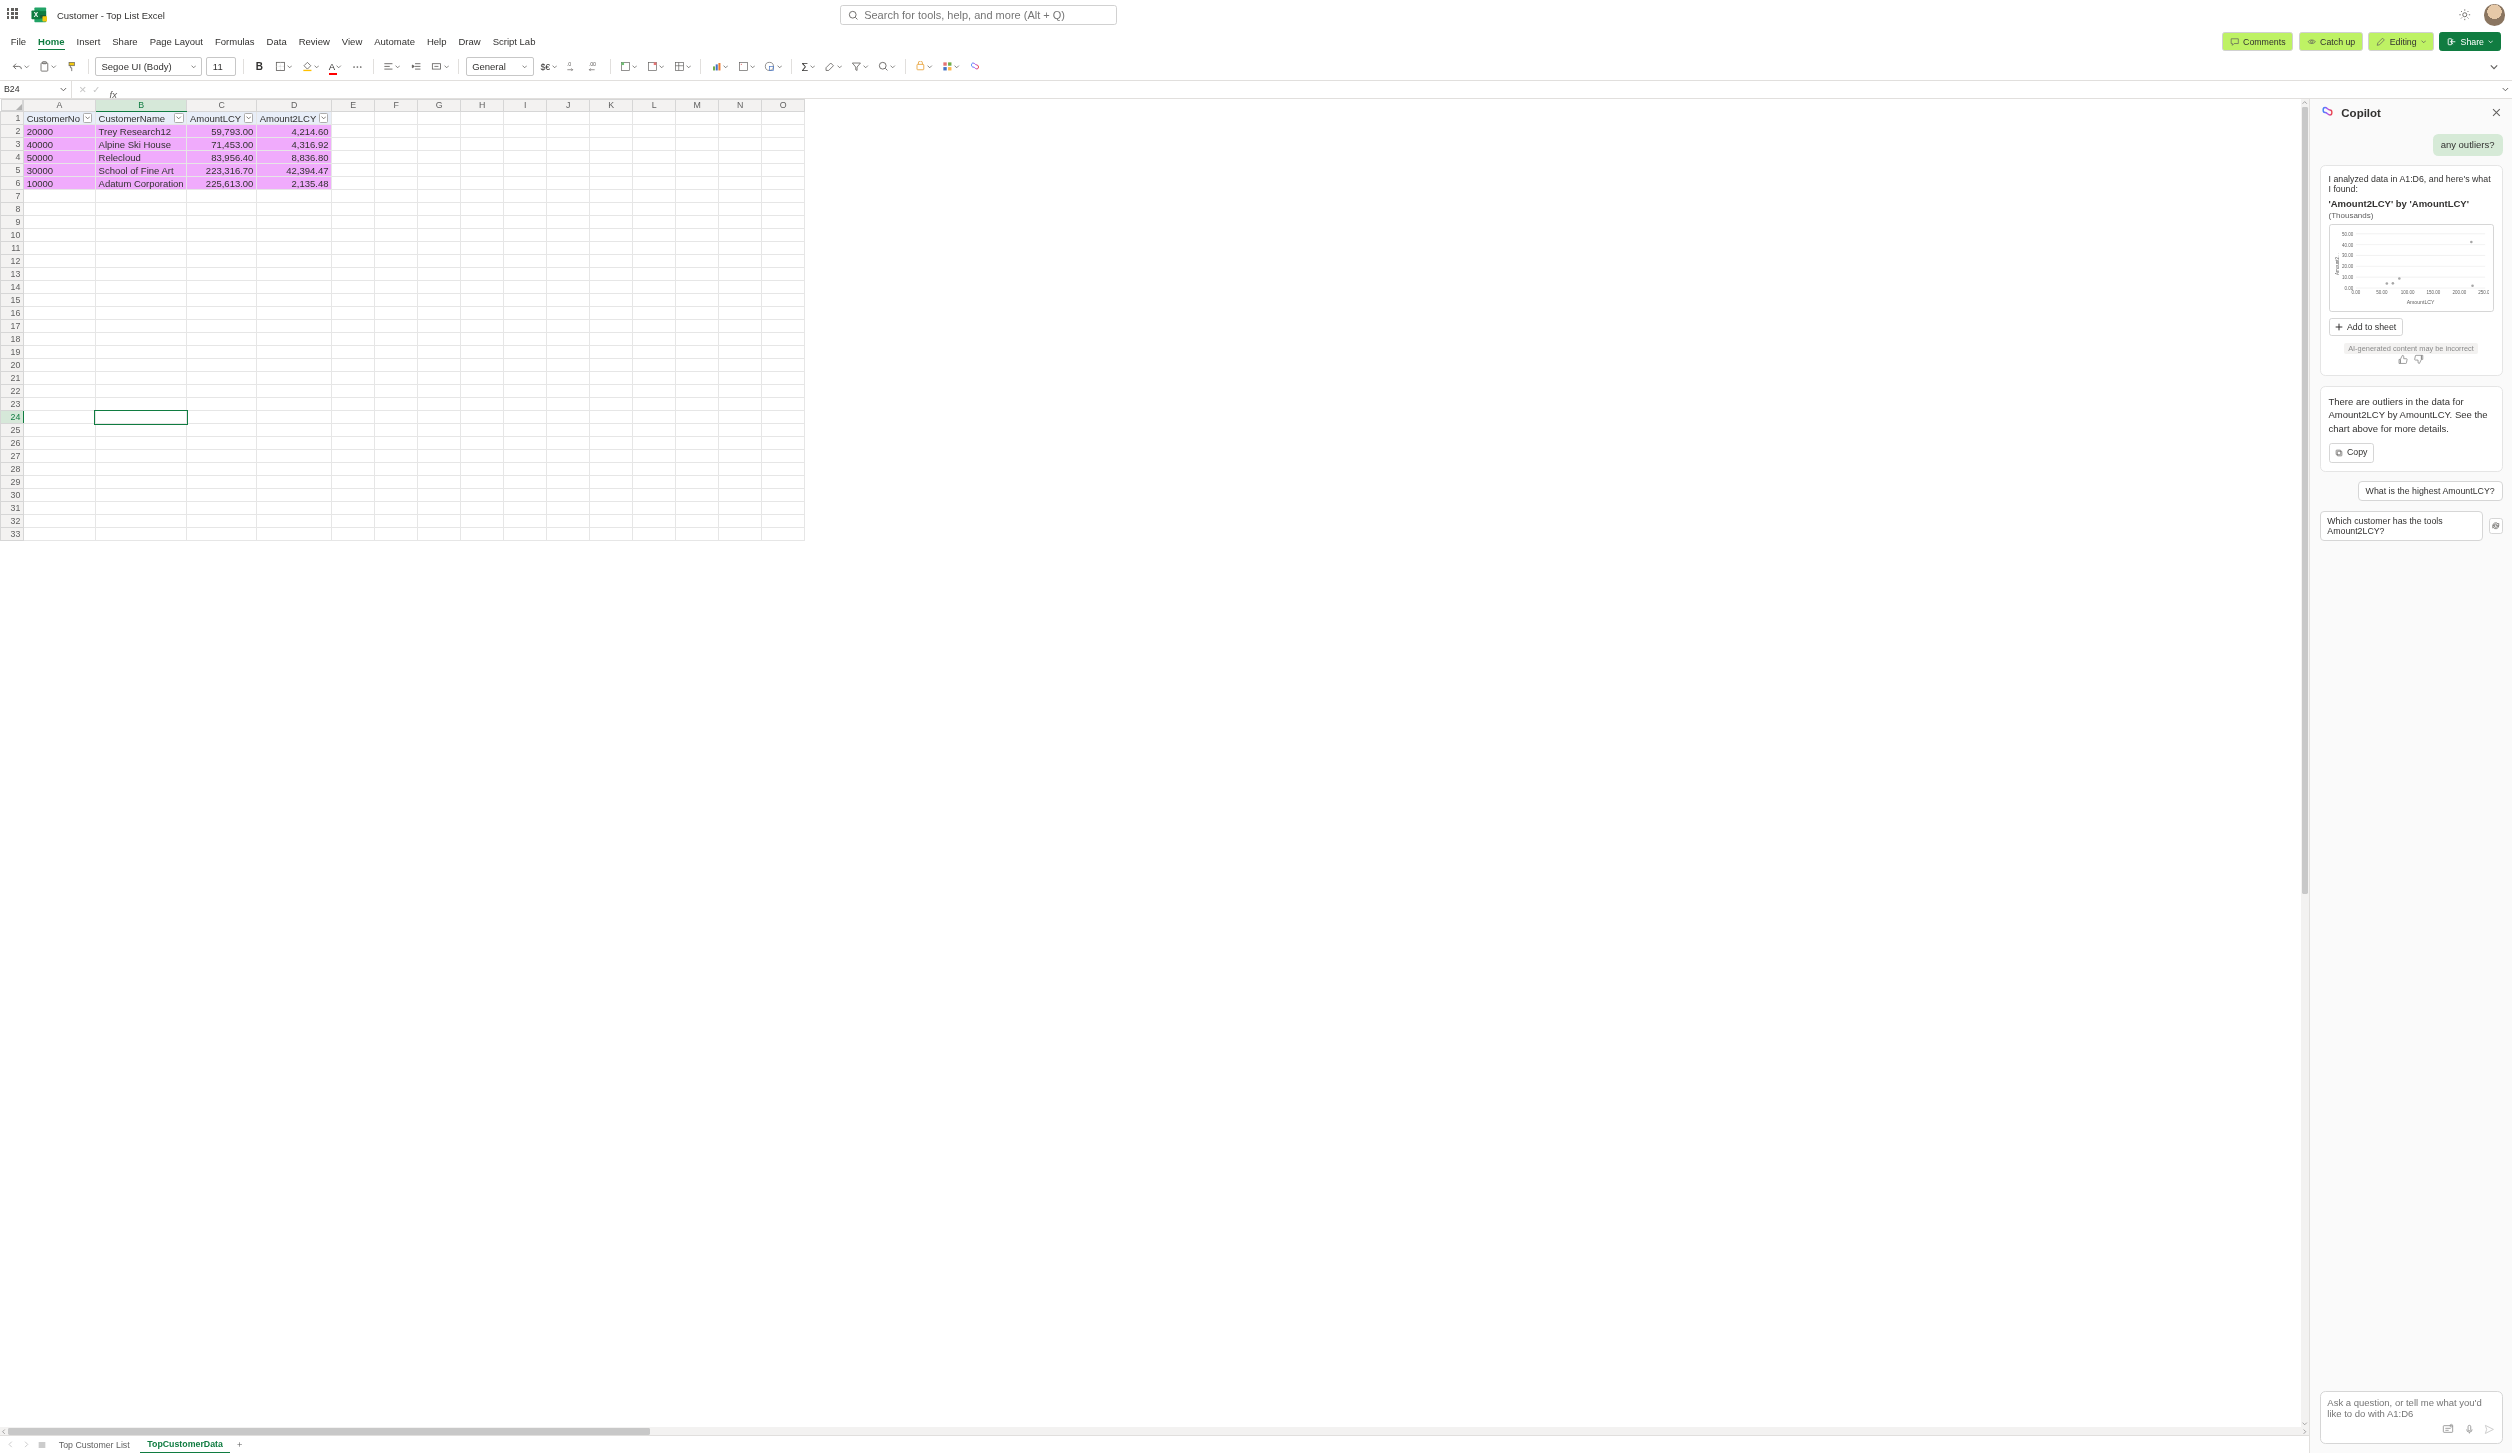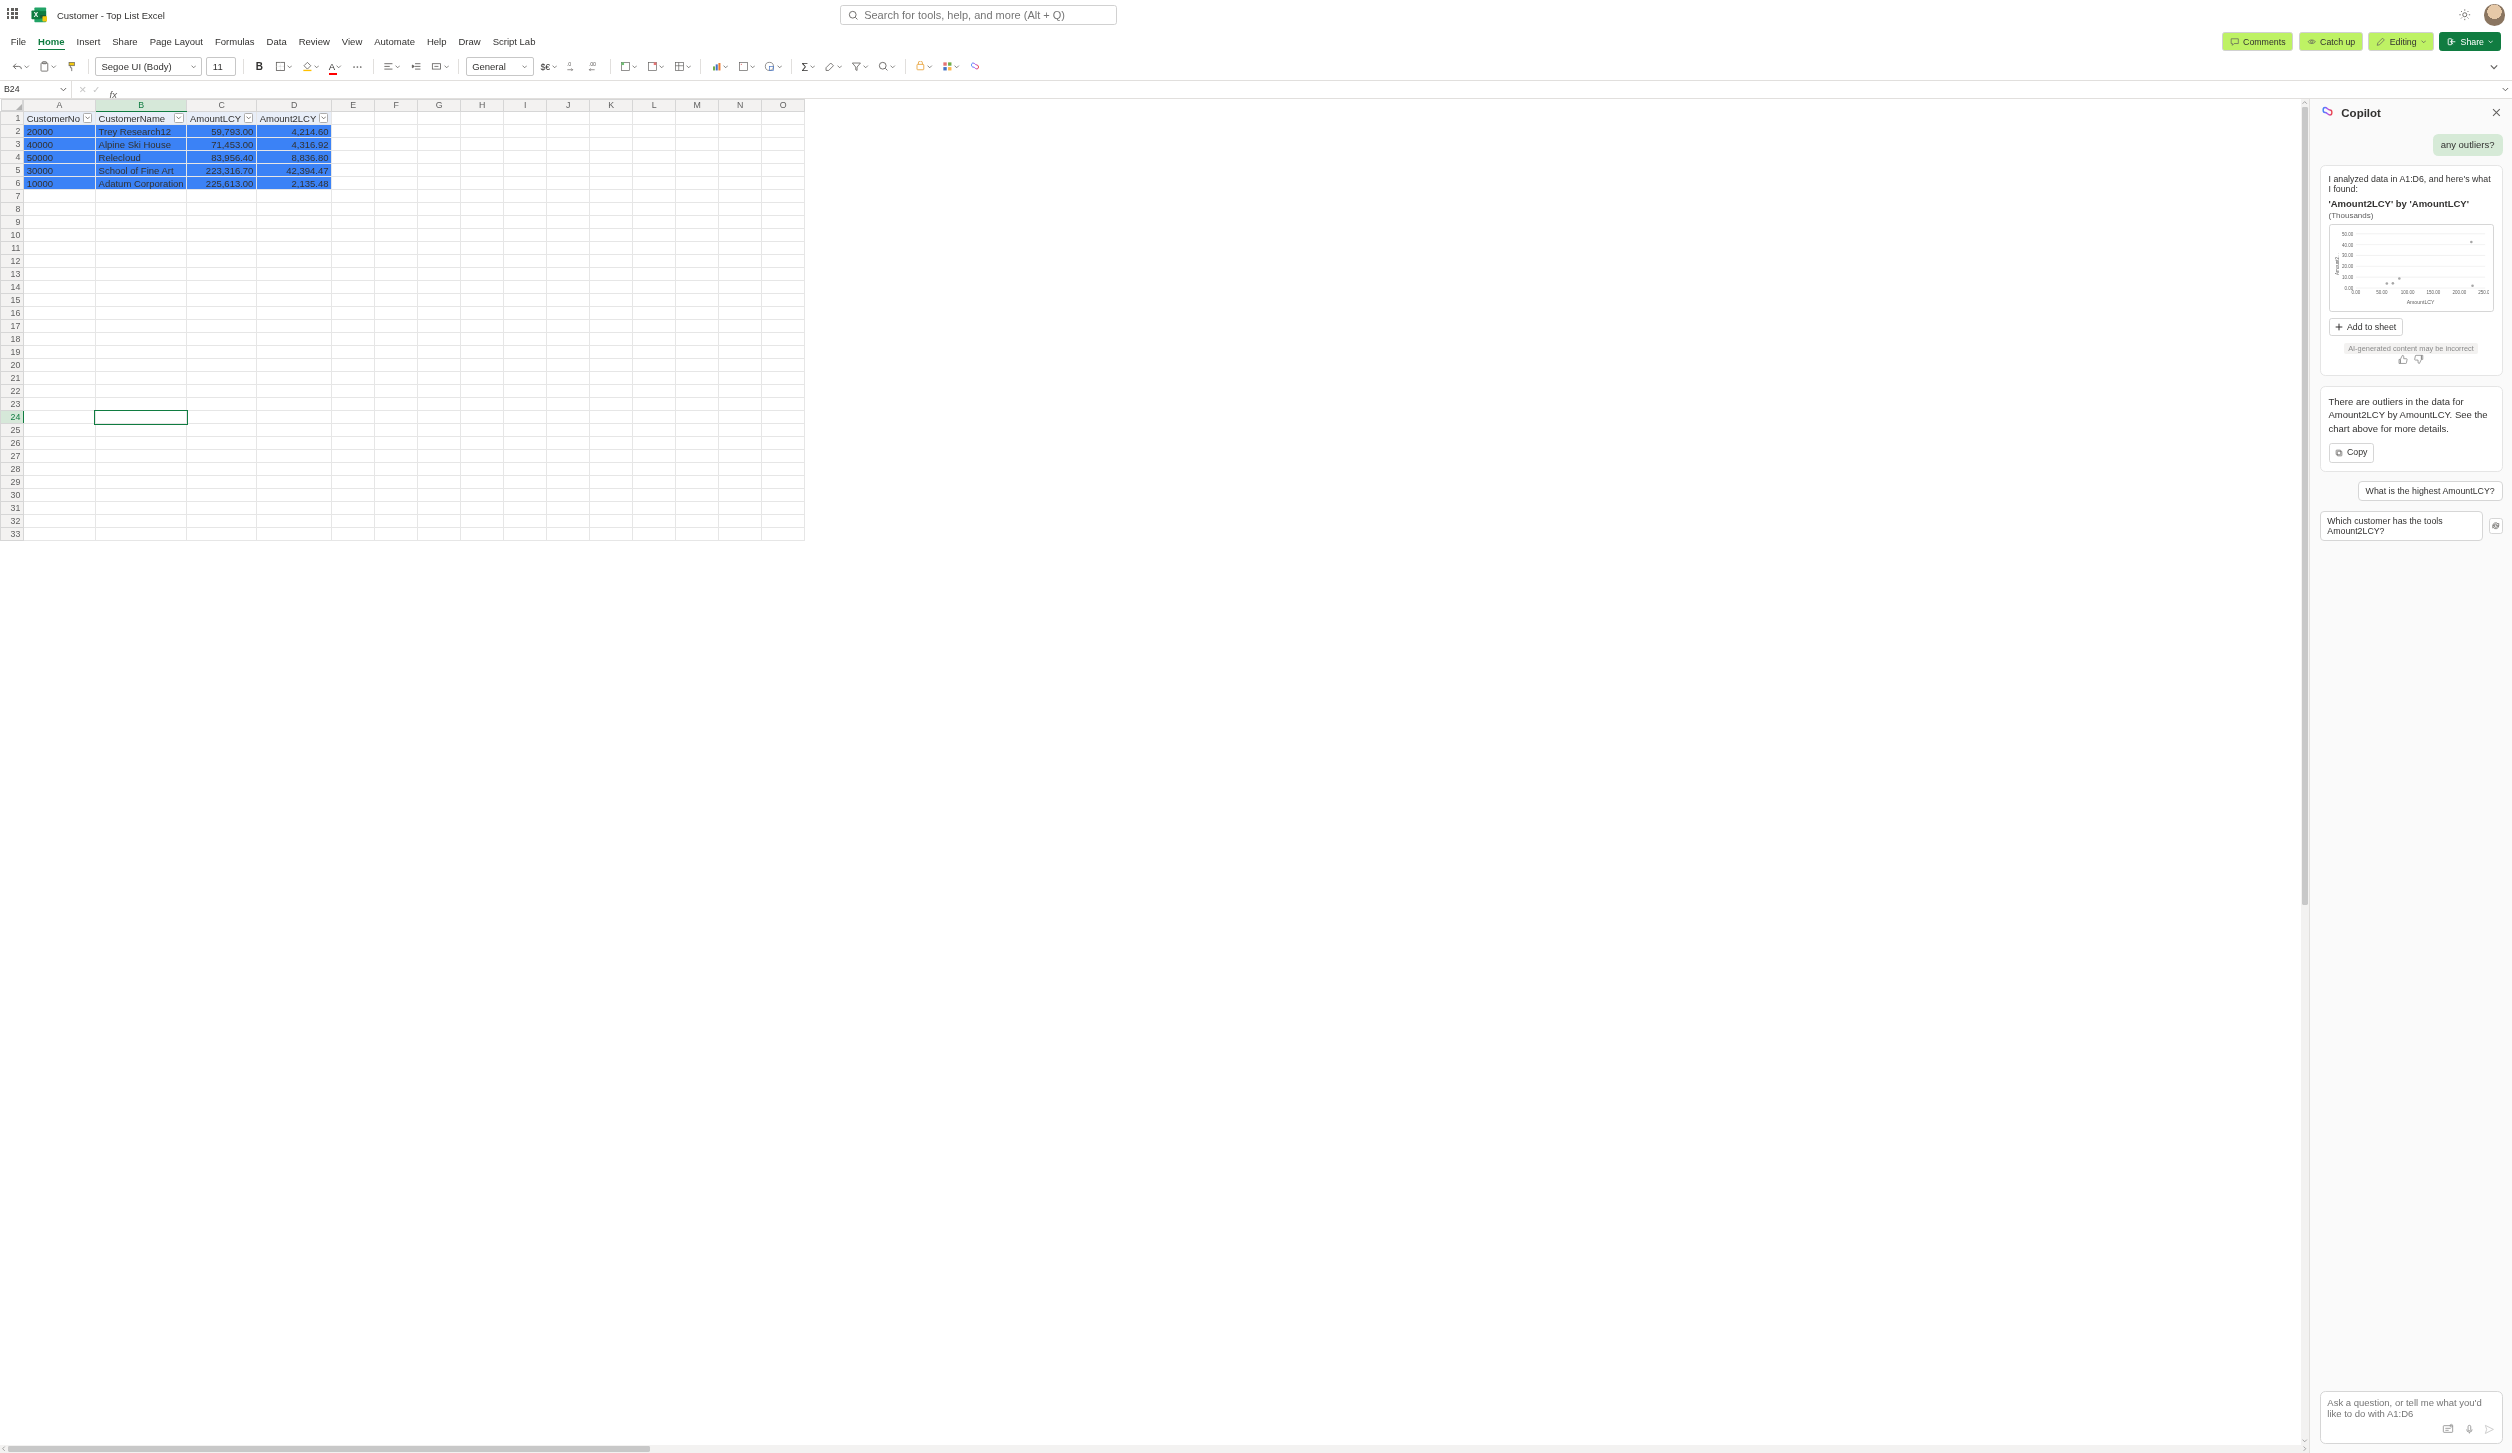--- a/index.html
+++ b/index.html
@@ -59,21 +59,21 @@
     .grid-corner .tri { width:0; height:0; border-left:6.8px solid transparent; border-bottom:6.8px solid #b2b2b2; }
     .grid-wrap { flex:1; overflow:auto; position:relative; }
     table.sheet { border-collapse:collapse; table-layout:fixed; font-size:9.5px; }
     table.sheet th.colh { background:#f3f2f1; border:0.7px solid #d6d6d6; font-weight:400; height:12px; text-align:center; color:#616161; font-size:8.8px; }
     table.sheet th.colh.th-sel { background:#d6e8d9; border-bottom:1.4px solid #107c41; color:#107c41; }
     table.sheet th.rowh { background:#f3f2f1; border:0.7px solid #d6d6d6; font-weight:400; width:23px; text-align:right; padding-right:2.7px; color:#616161; font-size:8.8px; }
     table.sheet th.rowh.rh-sel { background:#d6e8d9; border-right:1.4px solid #107c41; color:#107c41; }
     table.sheet td { border:0.7px solid #e6e6e6; height:13px; padding:0 2.7px; white-space:nowrap; overflow:hidden; }
     .col-A { width:65px; } .col-B { width:80px; } .col-C { width:61px; } .col-D { width:68px; }
     .col-def { width:43px; }
-    td.tbl-bg { background:#3b82f6; }
+    td.tbl-bg { background:#f0abfc; }
     td.sel-cell { outline:1.4px solid #107c41; outline-offset:-0.7px; }
     td.tbl-hdr { background:#e8eef8; }
     .hdr-cell { display:flex; align-items:center; justify-content:space-between; gap:2.7px; }
     .hdr-dd { width:9.5px; height:9.5px; border:0.7px solid #adadad; border-radius:1.4px; display:flex; align-items:center; justify-content:center; cursor:pointer; background:#fff; }
     .hdr-dd svg { width:5.4px; height:5.4px; }
     .txt-r { text-align:right; }
 
     
     .sheet-tabs { height:17.6px; display:flex; align-items:center; border-top:0.7px solid #e1dfdd; padding:0 4px; gap:4px; font-size:8.8px; }
     .sheet-nav-btn { width:12px; height:12px; display:flex; align-items:center; justify-content:center; color:#a3a3a3; cursor:pointer; }
@@ -1195,20 +1195,43 @@
         <div style="flex:1;position:relative;">
             <div style="position:absolute;top:0.7px;bottom:0.7px;left:0;width:28%;background:#c8c8c8;border-radius:1.4px;"></div>
           </div>
         <div style="width:8px;display:flex;align-items:center;justify-content:center;">
             <svg width="5.4" height="5.4" viewBox="0 0 10 10">
               <path d="M3 1l4 4-4 4" fill="none" stroke="#8a8a8a" stroke-width="1.4"></path>
             </svg>
           </div>
       </div>
 
+      <div class="sheet-tabs">
+        <div class="sheet-nav-btn">
+            <svg width="6.8" height="6.8" viewBox="0 0 10 10">
+              <path d="M7 1l-4 4 4 4" fill="none" stroke="#c8c8c8" stroke-width="1.4"></path>
+            </svg>
+          </div>
+        <div class="sheet-nav-btn">
+            <svg width="6.8" height="6.8" viewBox="0 0 10 10">
+              <path d="M3 1l4 4-4 4" fill="none" stroke="#c8c8c8" stroke-width="1.4"></path>
+            </svg>
+          </div>
+        <div class="sheet-nav-btn">
+            <svg width="8" height="8" viewBox="0 0 12 12">
+              <line x1="1" y1="3" x2="11" y2="3" stroke="#8a8a8a" stroke-width="1.3"></line>
+              <line x1="1" y1="6" x2="11" y2="6" stroke="#8a8a8a" stroke-width="1.3"></line>
+              <line x1="1" y1="9" x2="11" y2="9" stroke="#8a8a8a" stroke-width="1.3"></line>
+            </svg>
+          </div>
+        <div class="sheet-tab">Top Customer List</div>
+        <div class="sheet-tab active">TopCustomerData</div>
+        <div class="sheet-tab-add">＋</div>
+        <div class="hscroll"></div>
+      </div>
     </div>
 
     <div class="copilot-pane">
       <div class="cp-header">
         <svg class="cp-logo" viewBox="0 0 24 24">
             <path d="M8 4c4 0 4 4 8 4s4 8 0 8-4-4-8-4-4-8 0-8z" fill="none" stroke="url(#g2)" stroke-width="2.2"></path>
             <defs>
               <linearGradient id="g2">
                 <stop offset="0%" stop-color="#3b82f6"></stop>
                 <stop offset="50%" stop-color="#a855f7"></stop>

